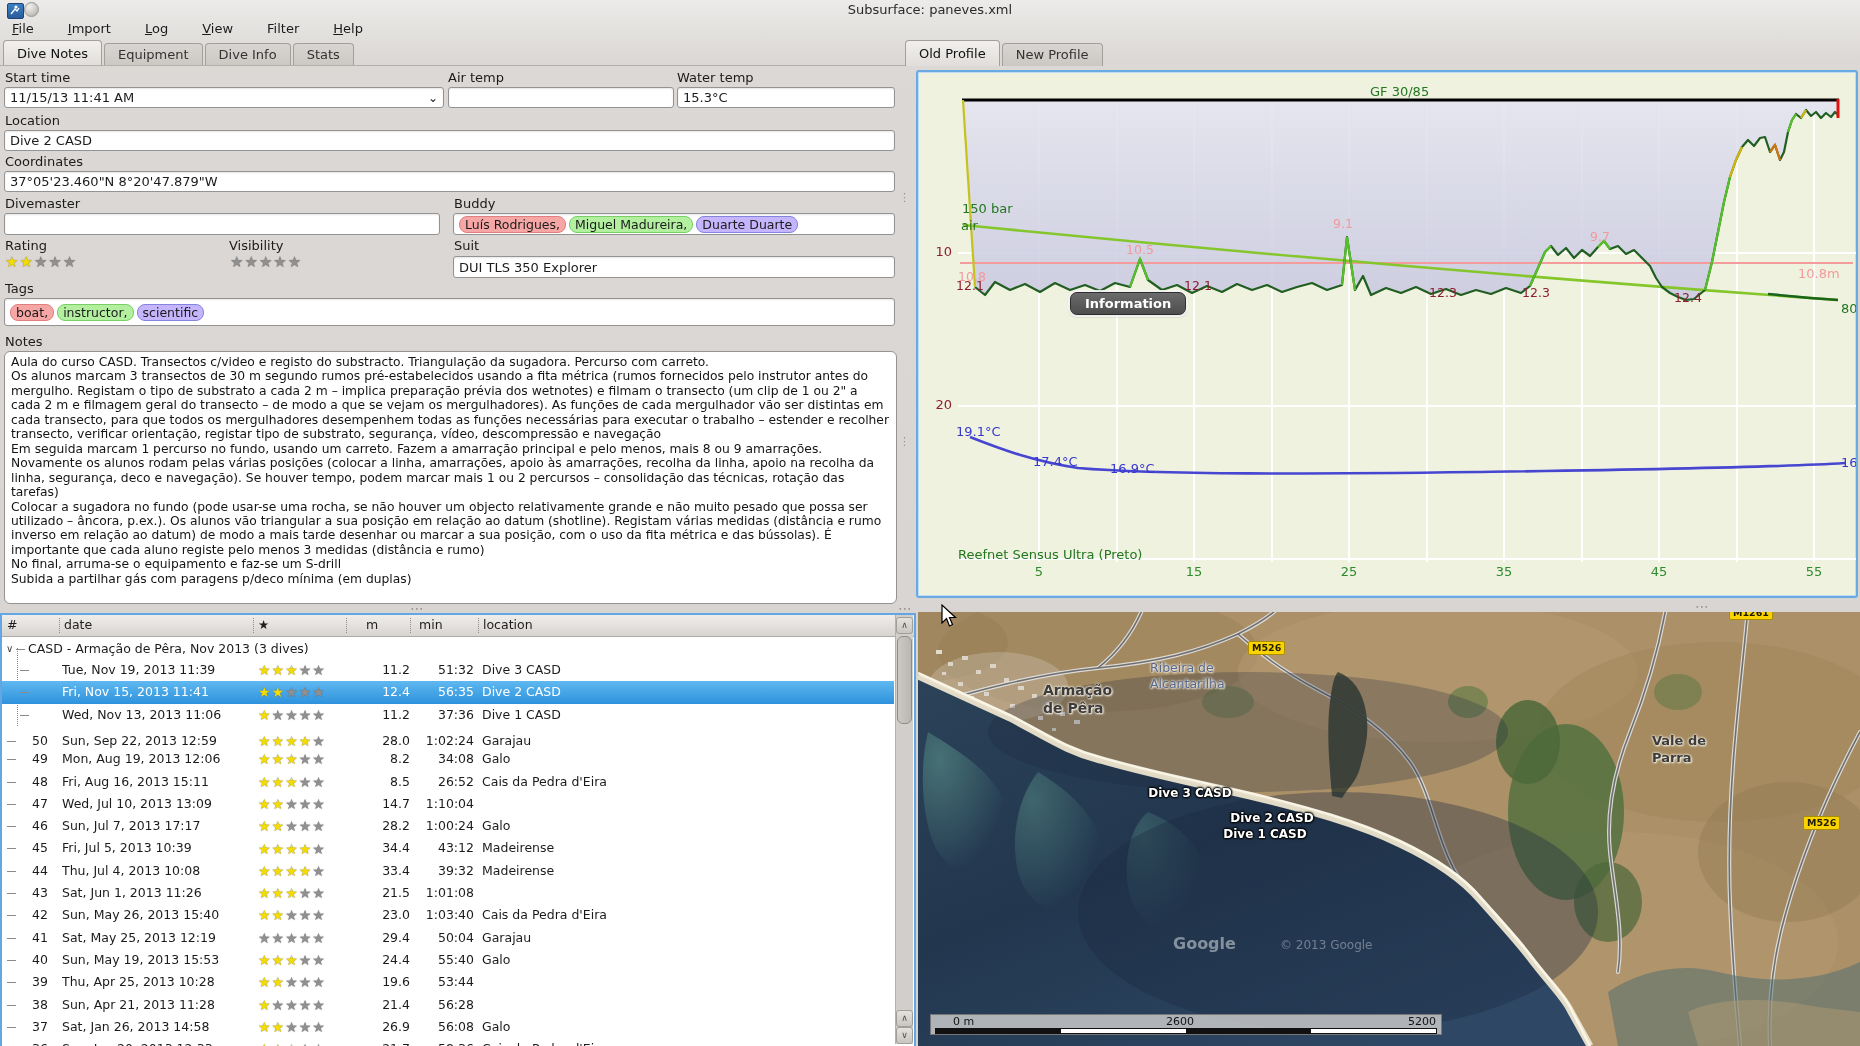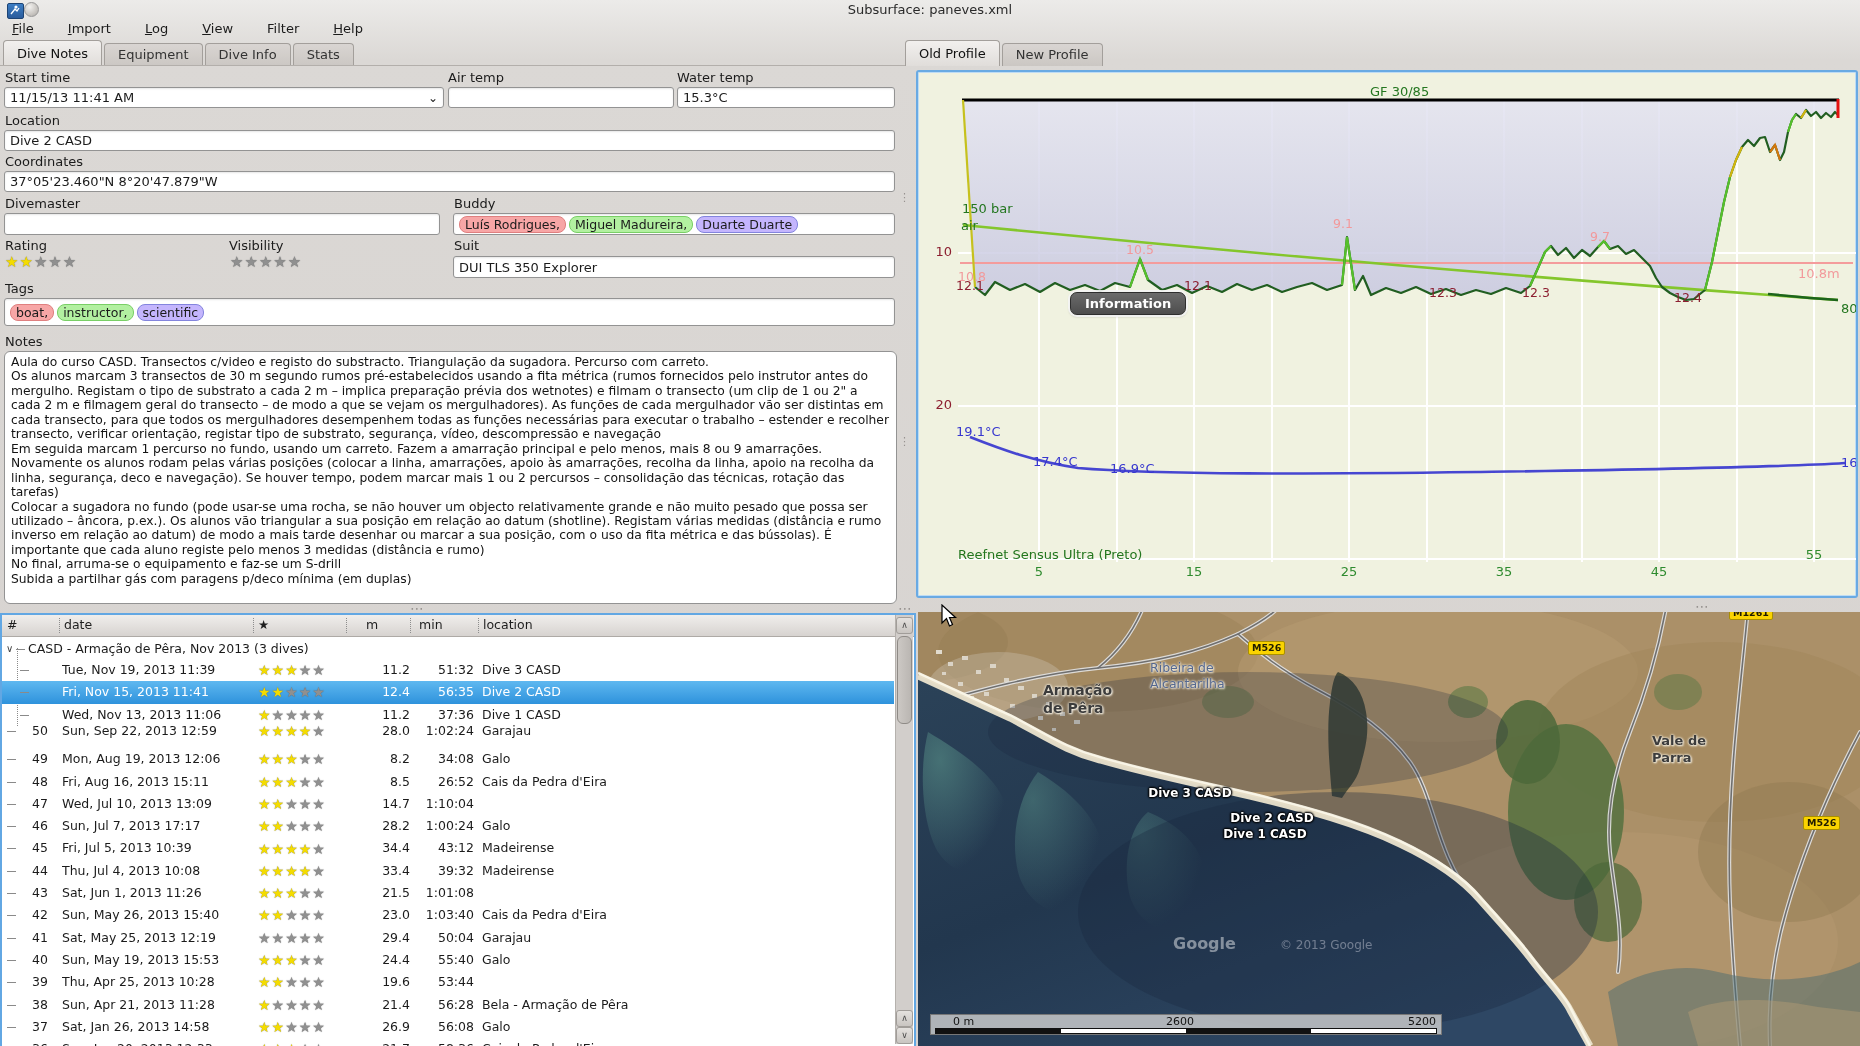--- a/index.html
+++ b/index.html
@@ -259,21 +259,21 @@
     <div class="chart-lbl c-blue" style="left:38px;top:352px">19.1°C</div>
     <div class="chart-lbl c-blue" style="left:115px;top:382px">17.4°C</div>
     <div class="chart-lbl c-blue" style="left:192px;top:389px">16.9°C</div>
     <div class="chart-lbl c-blue" style="left:923px;top:383px">16</div>
     <div class="chart-lbl c-green" style="left:40px;top:475px">Reefnet Sensus Ultra (Preto)</div>
     <div class="chart-lbl c-tick" style="left:109px;top:492px;width:24px;text-align:center">5</div>
     <div class="chart-lbl c-tick" style="left:264px;top:492px;width:24px;text-align:center">15</div>
     <div class="chart-lbl c-tick" style="left:419px;top:492px;width:24px;text-align:center">25</div>
     <div class="chart-lbl c-tick" style="left:574px;top:492px;width:24px;text-align:center">35</div>
     <div class="chart-lbl c-tick" style="left:729px;top:492px;width:24px;text-align:center">45</div>
-    <div class="chart-lbl c-tick" style="left:884px;top:475px;width:24px;text-align:center">55</div>
+    <div class="chart-lbl c-tick" style="left:884px;top:492px;width:24px;text-align:center">55</div>
     <div class="abs" id="info-btn">Information</div>
   </div>
 
   <div class="abs" id="dive-panel">
     <div class="abs" id="dive-header">
       <span class="hcell" style="left:5px">#</span>
       <span class="hsep" style="left:57px"></span>
       <span class="hcell" style="left:62px">date</span>
       <span class="hsep" style="left:251px"></span>
       <span class="hcell" style="left:256px">★</span>
@@ -335,21 +335,21 @@
             <span class="star on">★</span>
             <span class="star off">★</span>
             <span class="star off">★</span>
             <span class="star off">★</span>
             <span class="star off">★</span>
           </span>
       <span class="cell c-m">11.2</span>
       <span class="cell c-min">37:36</span>
       <span class="cell c-loc">Dive 1 CASD</span>
     </div>
-        <div class="row" style="top: 105px; text-decoration: underline;">
+        <div class="row" style="top: 115px; text-decoration: underline;">
       <span class="dash"></span>
       <span class="cell c-num">
             <span class="c-numtxt">50</span>
           </span>
       <span class="cell c-date">Sun, Sep 22, 2013 12:59</span>
       <span class="cell c-stars">
             <span class="star on">★</span>
             <span class="star on">★</span>
             <span class="star on">★</span>
             <span class="star on">★</span>
@@ -551,21 +551,20 @@
       <span class="cell c-date">Sun, Apr 21, 2013 11:28</span>
       <span class="cell c-stars">
             <span class="star on">★</span>
             <span class="star off">★</span>
             <span class="star off">★</span>
             <span class="star off">★</span>
             <span class="star off">★</span>
           </span>
       <span class="cell c-m">21.4</span>
       <span class="cell c-min">56:28</span>
-      <span class="cell c-loc">Bela - Armação de Pêra</span>
     </div>
         <div class="row" style="top: 400.8px;">
       <span class="dash"></span>
       <span class="cell c-num">
             <span class="c-numtxt">37</span>
           </span>
       <span class="cell c-date">Sat, Jan 26, 2013 14:58</span>
       <span class="cell c-stars">
             <span class="star on">★</span>
             <span class="star on">★</span>

